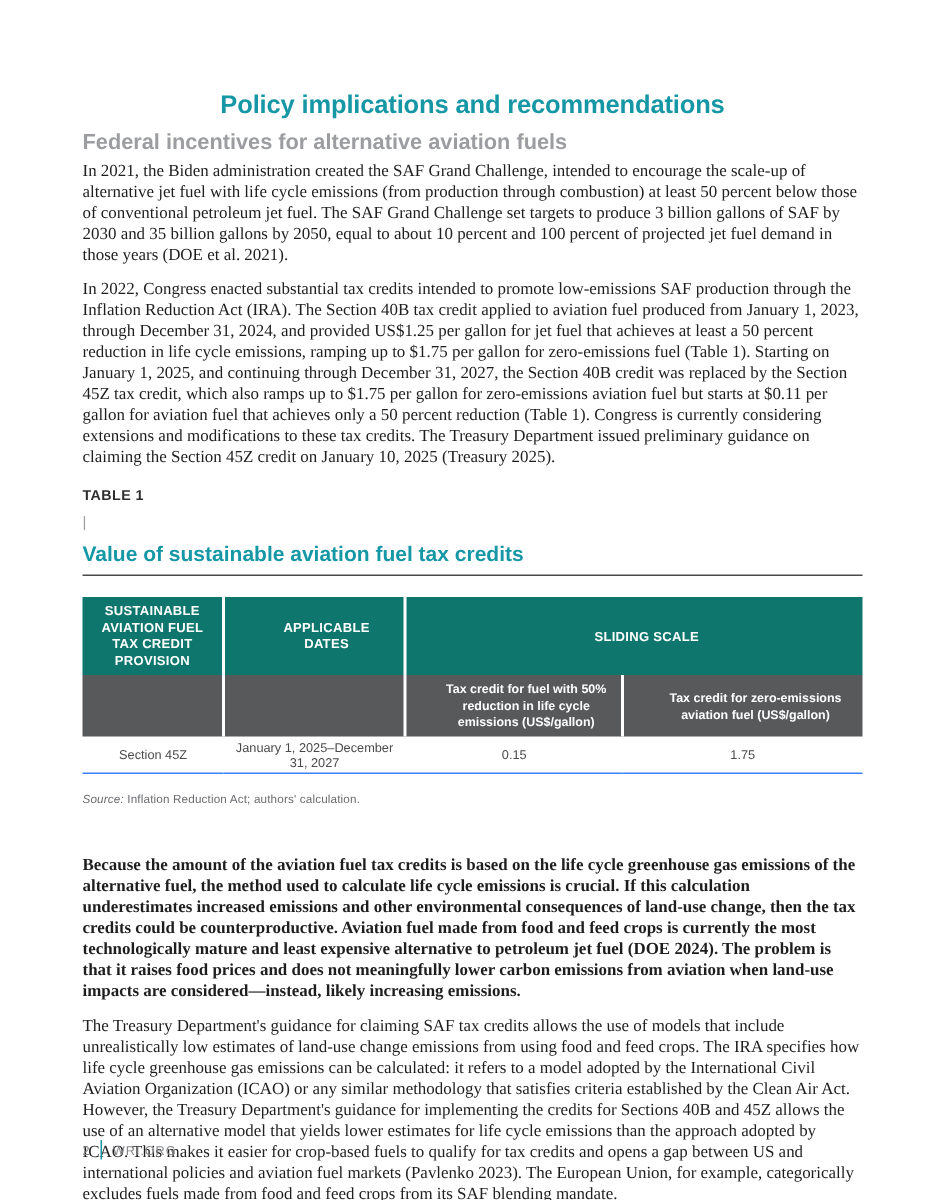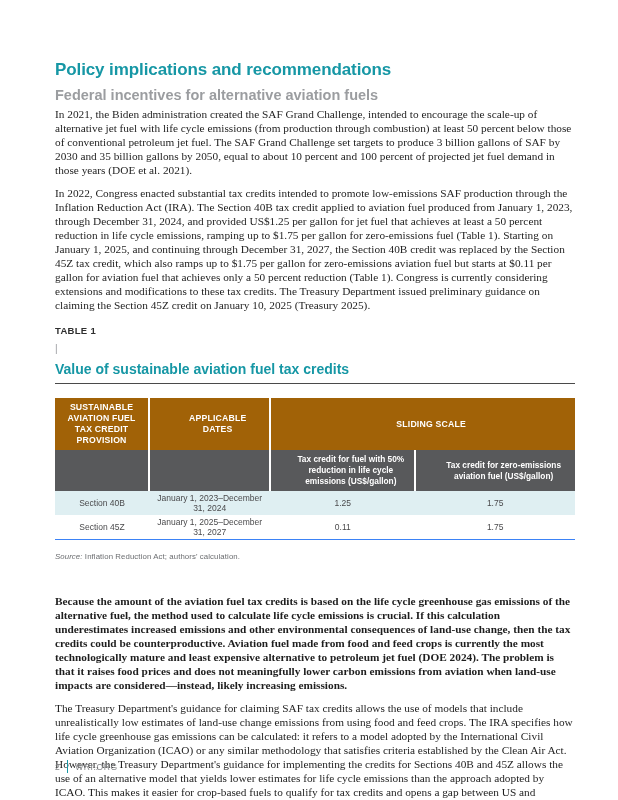--- a/index.html
+++ b/index.html
@@ -19,20 +19,21 @@
     top: 60px;
     width: 520px;
   }
   .doc-title {
     font-family: "Liberation Sans", sans-serif;
     font-size: 17px;
     font-weight: 700;
     color: #1697A5;
     letter-spacing: -0.1px;
     margin-bottom: 7px;
+    text-align: center;
   }
   .doc-subtitle {
     font-family: "Liberation Sans", sans-serif;
     font-size: 14.5px;
     font-weight: 700;
     color: #9B9DA0;
     margin-bottom: 4px;
   }
   .para {
     font-size: 11.3px;
@@ -71,21 +72,21 @@
     width: 100%;
     border-collapse: collapse;
     table-layout: fixed;
     font-family: "Liberation Sans", sans-serif;
   }
   col.c1 { width: 18.1%; }
   col.c2 { width: 23.3%; }
   col.c3 { width: 27.9%; }
   col.c4 { width: 30.7%; }
   tr.head-teal th {
-    background: #a16207;
+    background: #0f766e;
     color: #ffffff;
     font-size: 8.7px;
     font-weight: 700;
     line-height: 11px;
     letter-spacing: 0.2px;
     text-align: center;
     vertical-align: middle;
     height: 47px;
     padding: 4px 8px;
   }
@@ -173,30 +174,24 @@
             <th colspan="2">SLIDING SCALE</th>
           </tr>
           <tr class="head-dark">
             <th></th>
             <th></th>
             <th>Tax credit for fuel with 50% reduction in life cycle emissions (US$/gallon)</th>
             <th>Tax credit for zero-emissions aviation fuel (US$/gallon)</th>
           </tr>
         </thead>
         <tbody>
-          <tr class="row-alt">
-            <td>Section 40B</td>
-            <td>January 1, 2023–December 31, 2024</td>
-            <td>1.25</td>
-            <td>1.75</td>
-          </tr>
           <tr>
             <td>Section 45Z</td>
             <td>January 1, 2025–December 31, 2027</td>
-            <td>0.11</td>
+            <td>0.15</td>
             <td>1.75</td>
           </tr>
         </tbody>
       </table>
 
       <p class="source-line">
         <span class="src-label">Source:</span>
         <span>Inflation Reduction Act; authors' calculation.</span>
       </p>
     </div>

